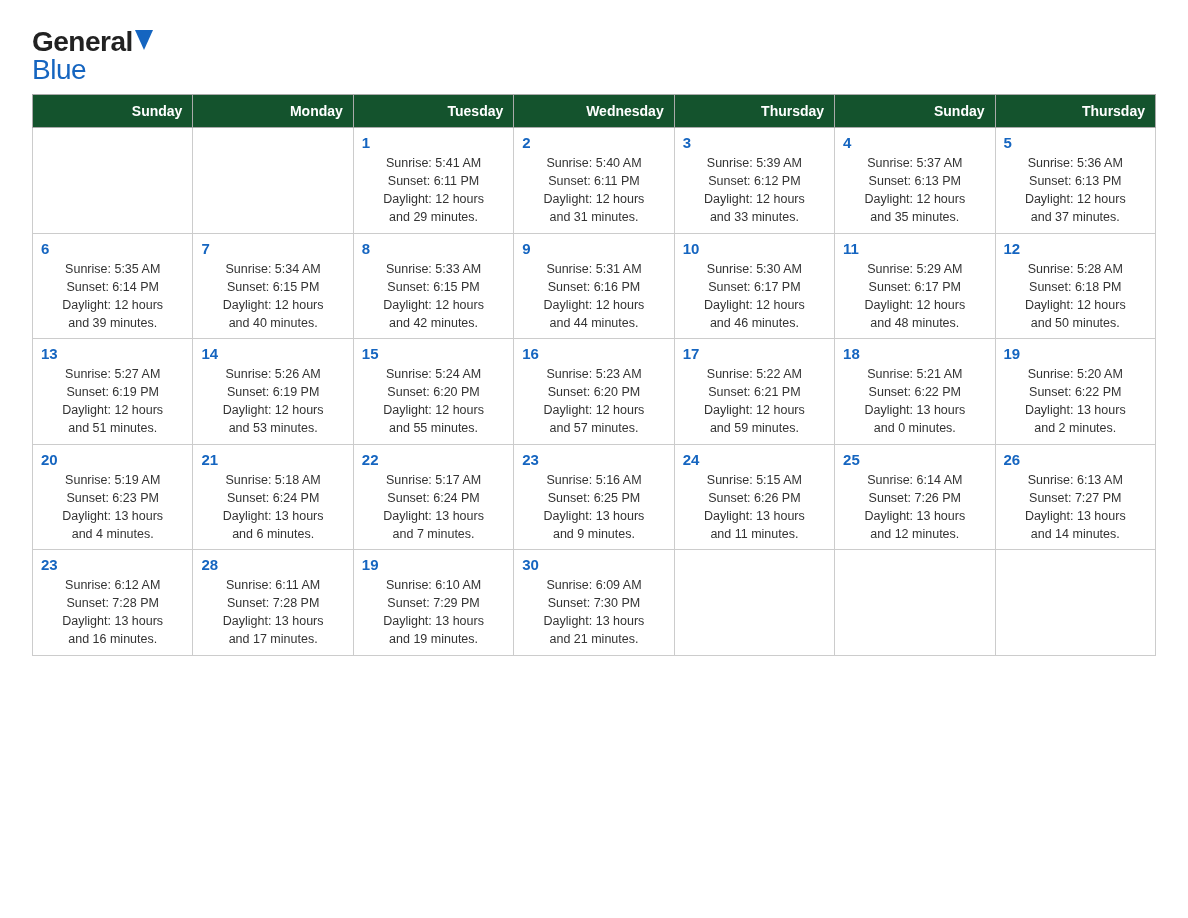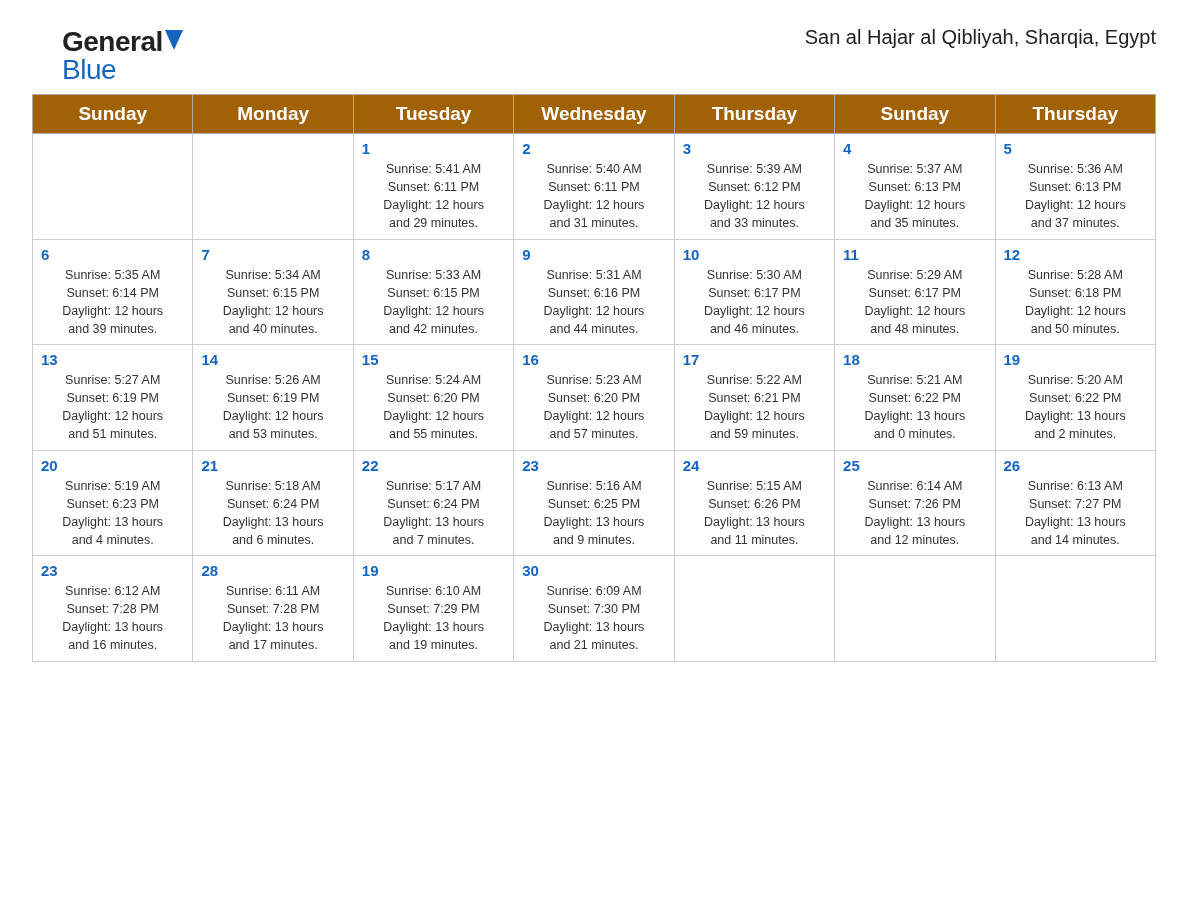--- a/index.html
+++ b/index.html
@@ -7,23 +7,22 @@
       font-family: Arial, Helvetica, sans-serif;
       background: #fff;
       color: #222;
       padding: 24px 32px;
       width: 1188px;
       min-height: 918px;
     }
     .header-row {
       display: flex;
       justify-content: space-between;
-      align-items: flex-start;
+      align-items: center;
       margin-bottom: 6px;
-      margin-left: 30px;
     }
     .logo {
       display: flex;
       flex-direction: column;
       align-items: flex-start;
       margin-top: 4px;
     }
     .logo-general {
       font-size: 28px;
       font-weight: bold;
@@ -51,26 +50,26 @@
       font-size: 20px;
       color: #222;
       margin-top: 2px;
     }
     .calendar {
       width: 100%;
       border-collapse: collapse;
       margin-top: 10px;
     }
     .calendar th {
-      background-color: #a16207;
+      background-color: #14532d;
       color: #fff;
-      font-size: 19px;
+      font-size: 14px;
       font-weight: 600;
       padding: 8px 10px;
-      text-align: center;
+      text-align: right;
       border: 1px solid #aaa;
     }
     .calendar td {
       border: 1px solid #ccc;
       vertical-align: top;
       padding: 6px 8px;
       width: 14.28%;
       min-height: 100px;
     }
     .day-num {
@@ -105,21 +104,20 @@
       <span style="display:inline-block;margin-left:2px;">
         
         <svg width="18" height="20" viewBox="0 0 18 20">
           <polygon points="0,0 18,0 9,20" fill="#1565c0"></polygon>
         </svg>
       </span>
     </div>
     <span class="logo-blue">Blue</span>
   </div>
   <div class="title-area">
-    <div class="location-title">San al Hajar al Qibliyah, Sharqia, Egypt</div>
   </div>
 </div>
 
 <table class="calendar">
   <thead>
     <tr>
     <th>Sunday</th>
         <th>Monday</th>
         <th>Tuesday</th>
         <th>Wednesday</th>

